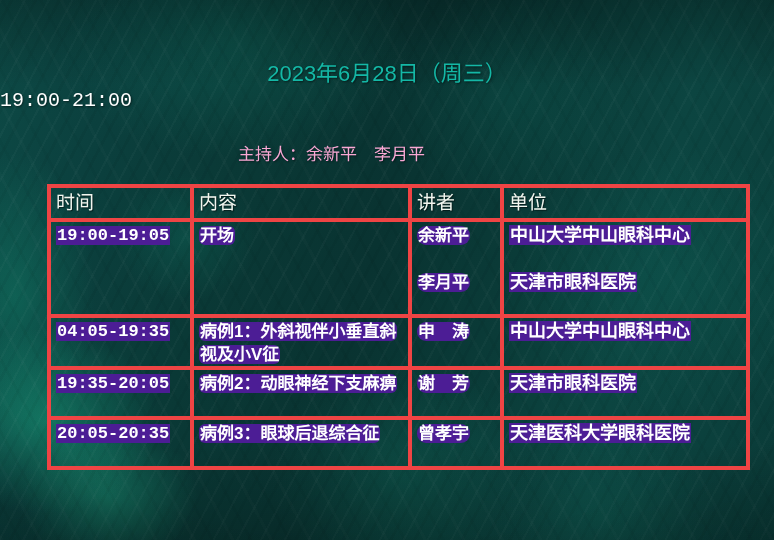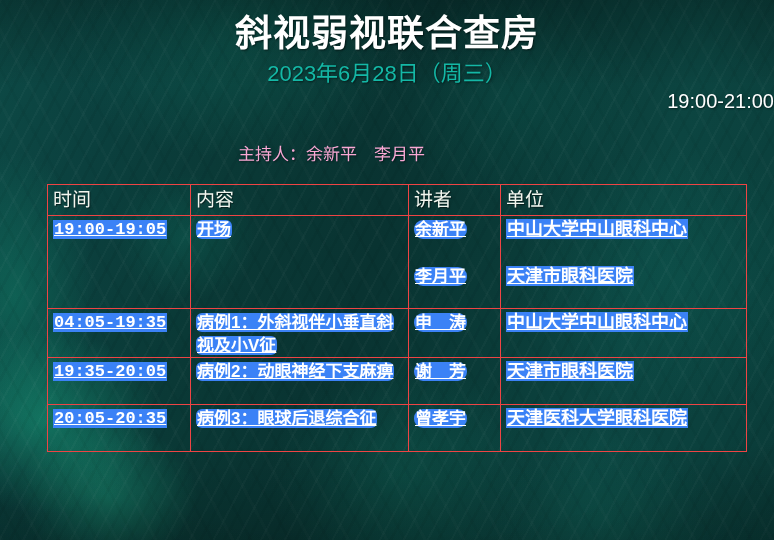--- a/index.html
+++ b/index.html
@@ -117,24 +117,24 @@
     color: #14b8a6;
     text-shadow: 1px 1px 2px rgba(0,0,0,0.5);
     white-space: nowrap;
   }
 
   .subtitle-time {
     position: absolute;
     left: 0;
     top: 88px;
     width: 774px;
-    text-align: right;
+    text-align: left;
     font-size: 20px;
     line-height: 26px;
-    font-family: Liberation Sans, sans-serif;
+    font-family: Liberation Mono, monospace;
     color: #ffffff;
     text-shadow: 1px 1px 2px rgba(0,0,0,0.5);
     white-space: nowrap;
   }
 
   .host-line {
     position: absolute;
     left: 0;
     top: 140px;
     width: 663px;
@@ -153,26 +153,25 @@
     top: 184px;
     width: 699px;
   }
   table.schedule {
     width: 699px;
     border-collapse: collapse;
     table-layout: fixed;
   }
   table.schedule td,
   table.schedule th {
-    border: 1px solid #ef4444;
+    border: 4px solid #ef4444;
     vertical-align: top;
     padding: 2px 0 0 5px;
     text-align: left;
     font-weight: normal;
-    text-decoration: underline;
   }
 
   col.c-time    { width: 143px; }
   col.c-content { width: 218px; }
   col.c-speaker { width: 92px; }
   col.c-unit    { width: 246px; }
 
   
   tr.head-row td {
     height: 28px;
@@ -180,21 +179,21 @@
   .head-label {
     font-size: 19px;
     line-height: 25px;
     color: #f2f6ef;
     text-shadow: 1px 1px 1px rgba(0,0,0,0.5);
     display: inline-block;
   }
 
   
   .hl {
-    background-color: #3b82f6;
+    background-color: #4c1d95;
     color: #ffffff;
     display: inline;
     box-decoration-break: clone;
     -webkit-box-decoration-break: clone;
     line-height: 23px;
     padding: 0 1px;
   }
 
   .cell-time {
     font-family: "Liberation Mono", "DejaVu Sans Mono", monospace;
@@ -233,21 +232,20 @@
 <div id="slide">
 
   <div class="bg-layer bg-base"></div>
   <div class="bg-layer bg-blotch-a"></div>
   <div class="bg-layer bg-blotch-b"></div>
   <div class="bg-layer bg-streaks"></div>
   <div class="bg-layer bg-vignette"></div>
 
   <div id="content">
 
-    <div class="title">斜视弱视联合查房</div>
 
     <div class="subtitle-date">2023年6月28日（周三）</div>
 
     <div class="subtitle-time">19:00-21:00</div>
 
     <div class="host-line">主持人：余新平　李月平</div>
 
     <div class="schedule-wrap">
       <table class="schedule">
         <colgroup>

